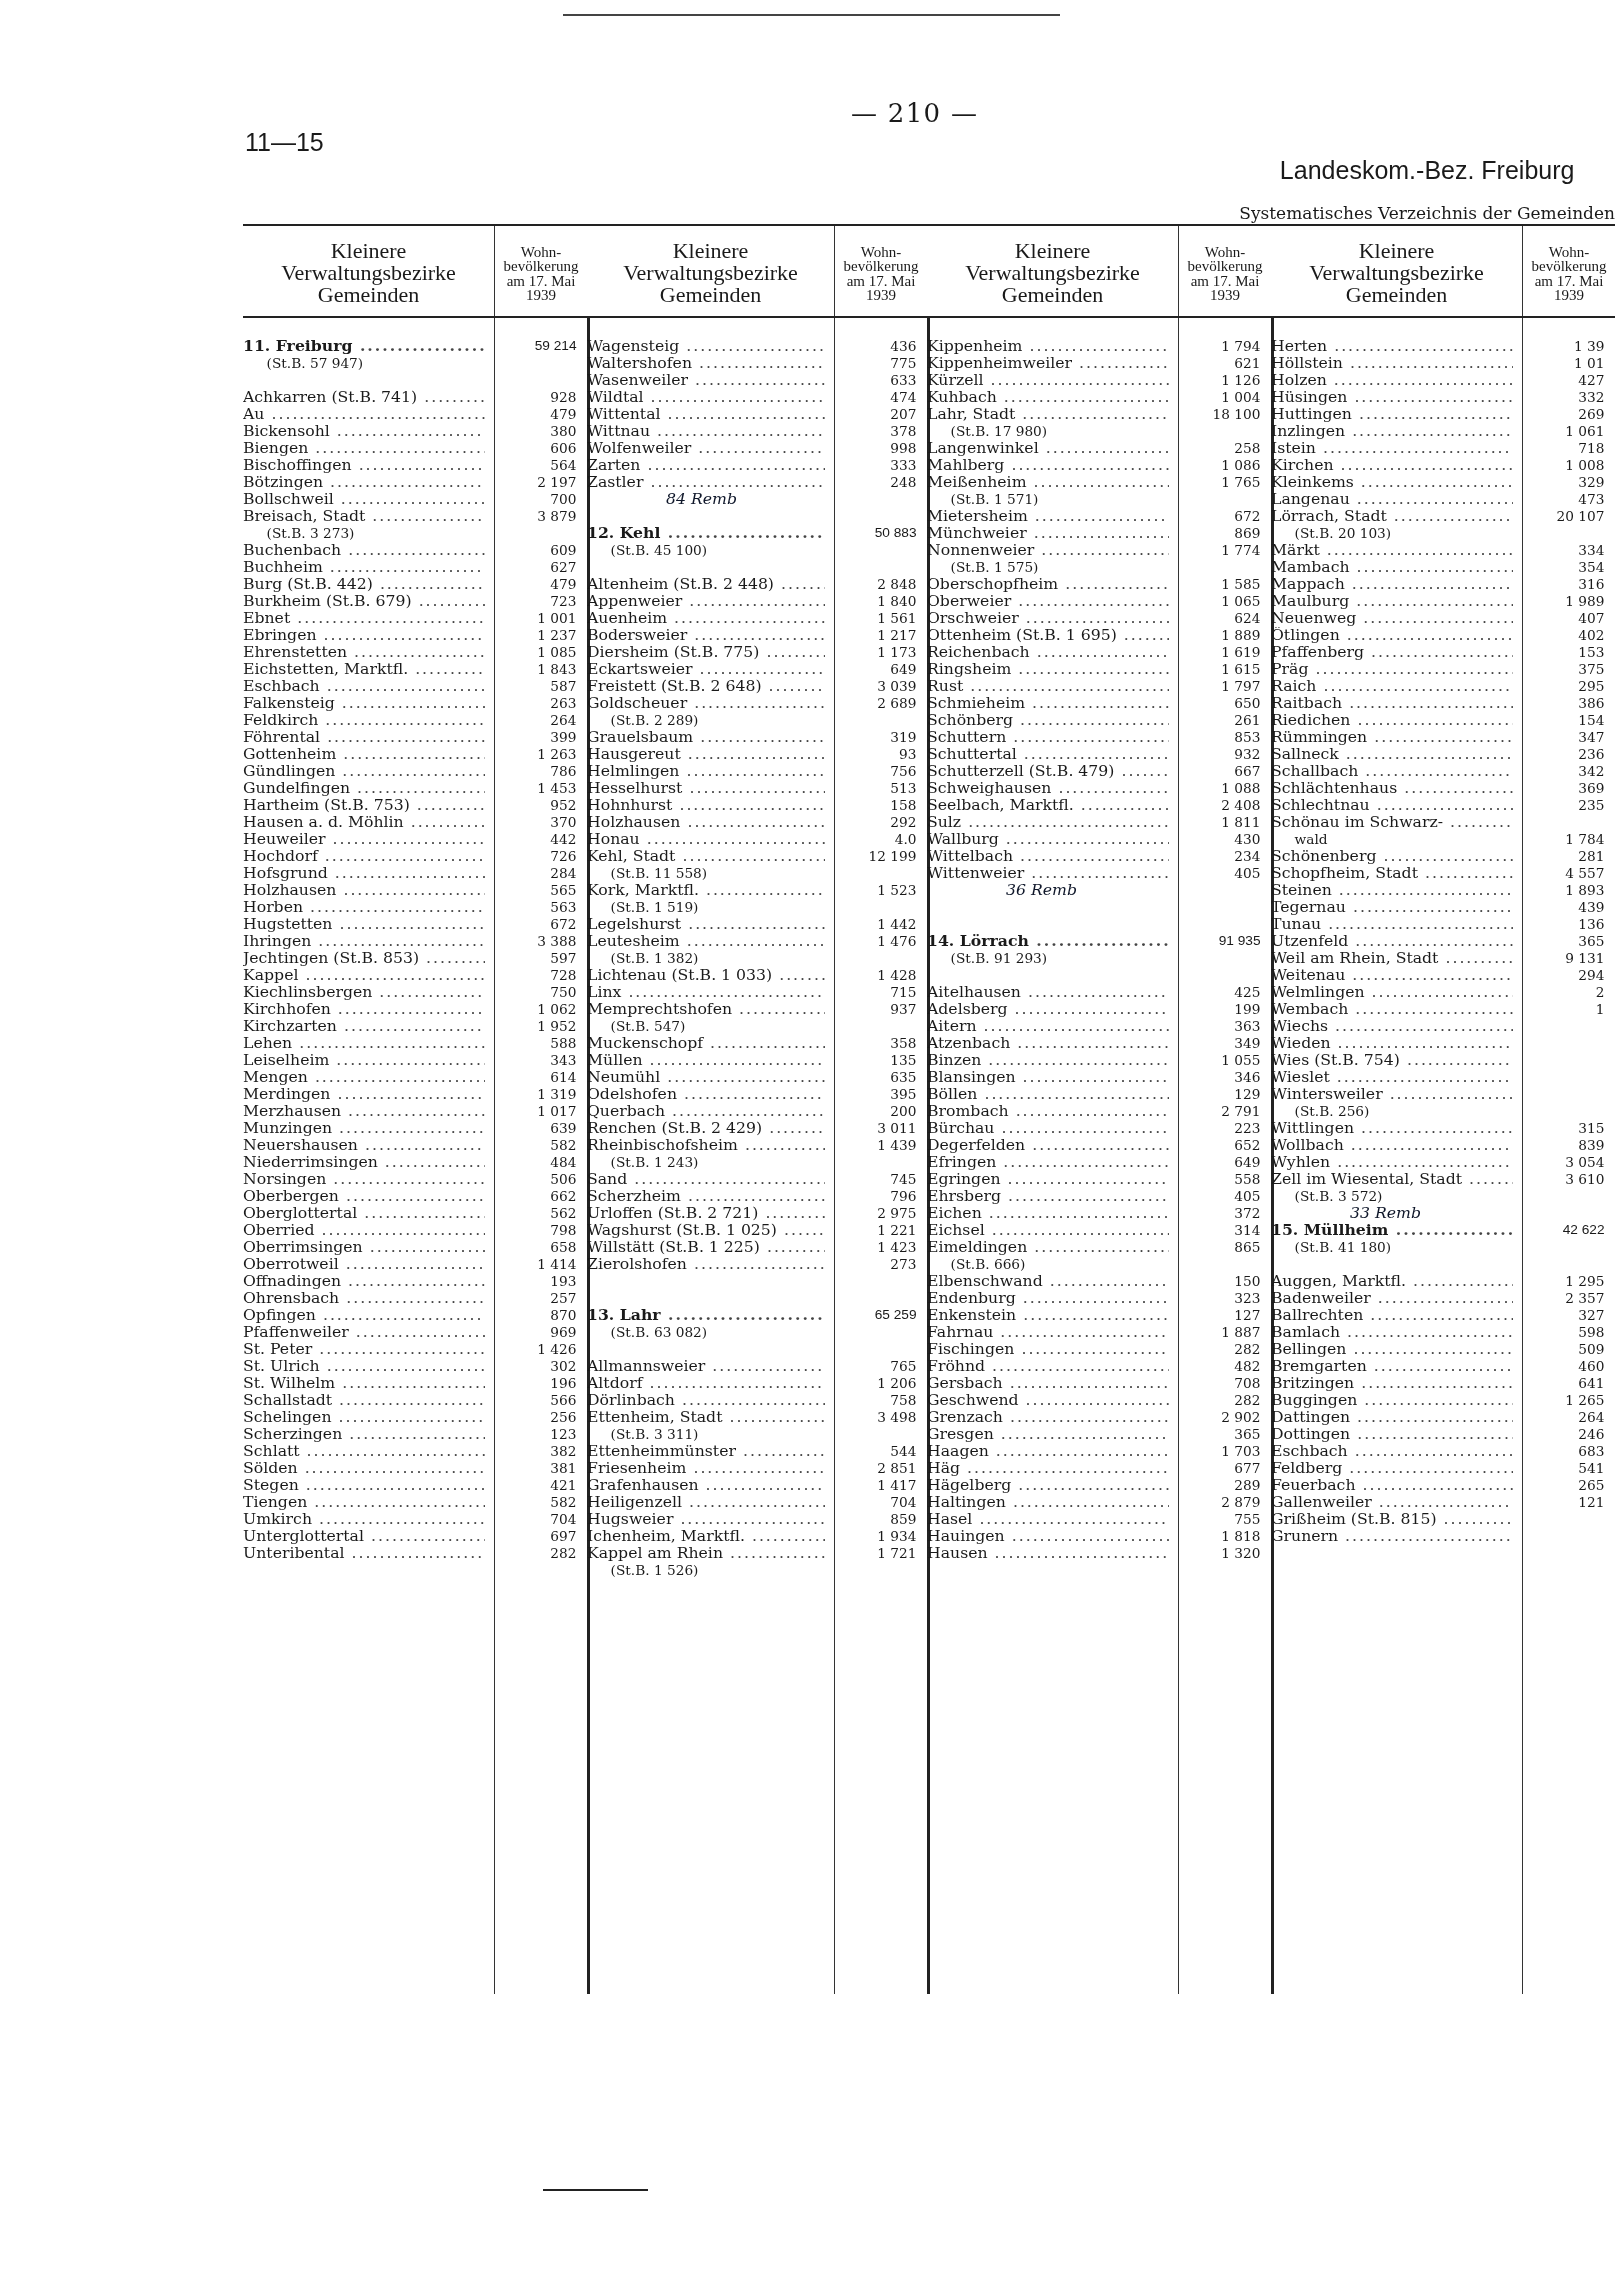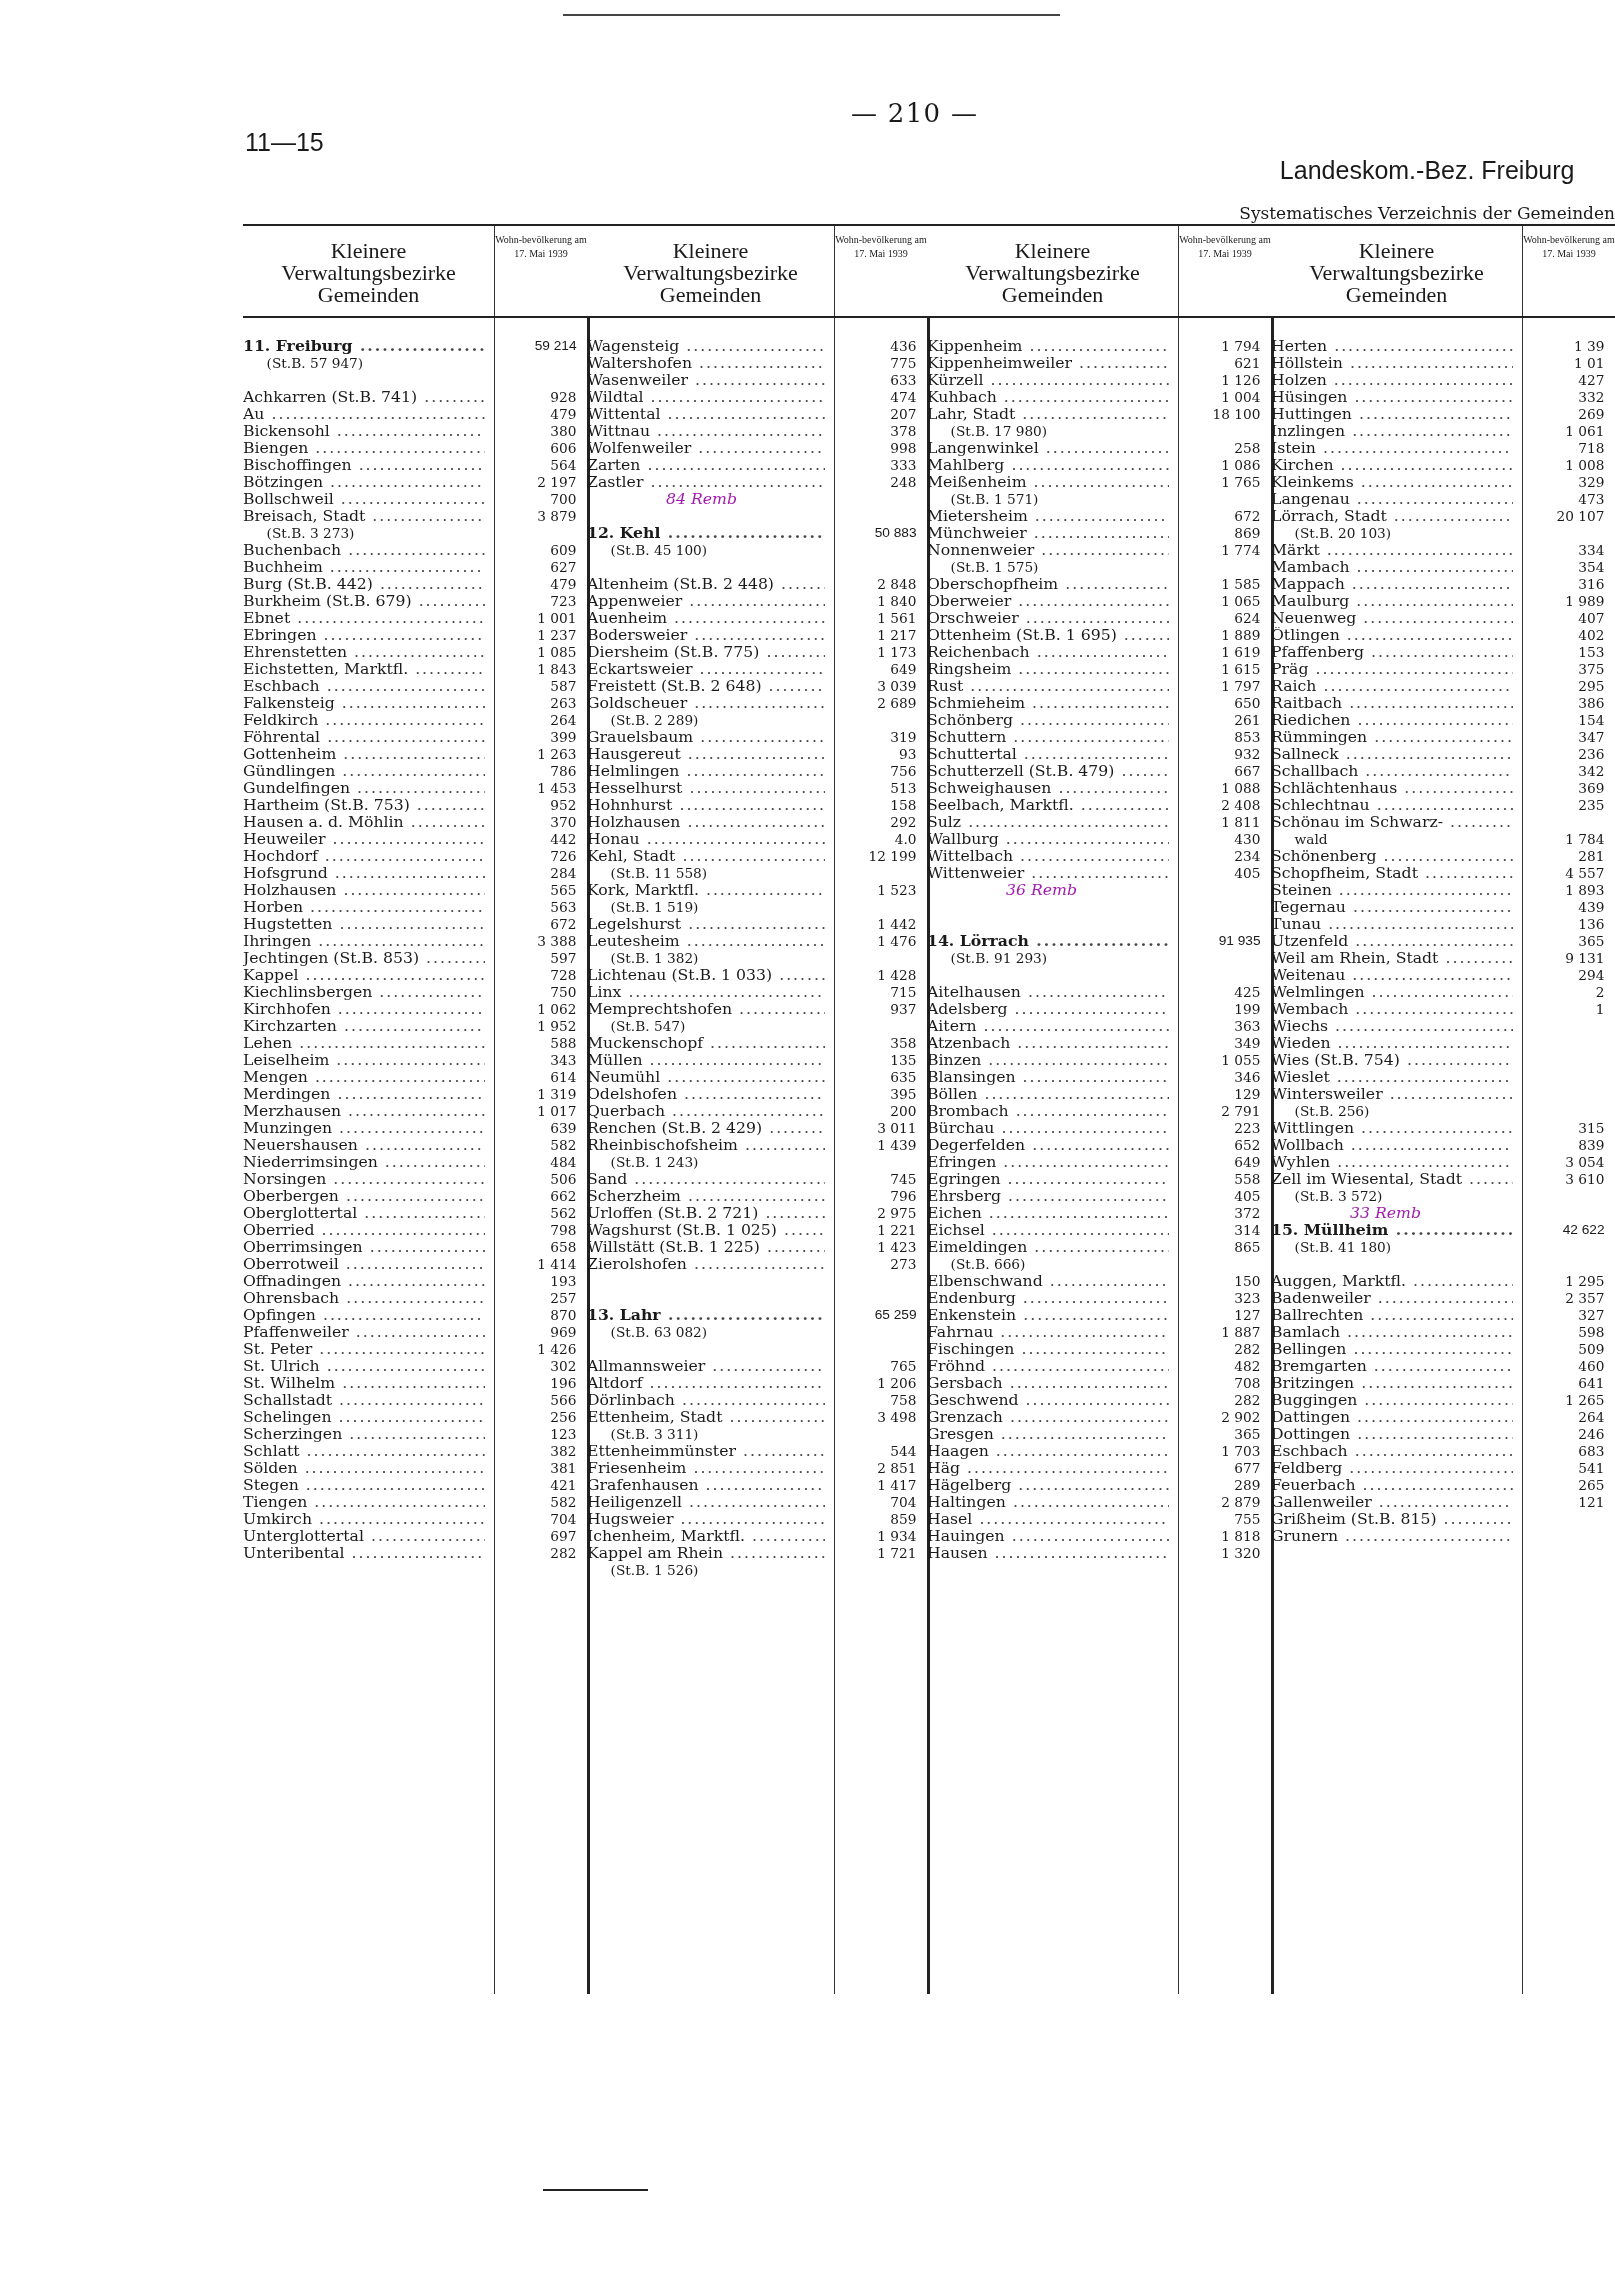--- a/index.html
+++ b/index.html
@@ -10,34 +10,34 @@
   .head-left .num { font-size:56px; font-family:"Liberation Sans",sans-serif; display:inline-block; border-bottom:2.6px solid #222; line-height:0.95; }
   .head-left .title { font-size:37px; font-family:"Liberation Sans",sans-serif; margin-left:11.8px; vertical-align:top; position:relative; top:3.9px;}
   .head-left .sub { font-size:25px; font-family:"Liberation Sans",sans-serif; margin-top:6.5px; }
   .head-right { position:absolute; right:0; top:156px; text-align:center; }
   .head-right .r1 { font-size:25px; font-family:"Liberation Sans",sans-serif; }
   .head-right .r2 { font-size:17px; margin-top:18.3px; }
   .table { position:absolute; left:243px; top:224px; width:1372px; height:1780px; border-top:2px solid #222; }
   .col { position:absolute; top:0; height:100%; }
   .col .hdr { height:90px; border-bottom:2px solid #222; display:flex; }
   .col .hdr .h-name { flex:1; text-align:center; font-size:22px; line-height:22px; padding-top:14px; font-family:"Liberation Serif",serif; }
-  .col .hdr .h-pop { width:92px; text-align:center; font-size:10px; line-height:14.4px; padding-top:7px; border-left:1px solid #333; font-family:"Liberation Serif",serif;}
+  .col .hdr .h-pop { width:92px; text-align:center; font-size:15px; line-height:14.4px; padding-top:19px; border-left:1px solid #333; font-family:"Liberation Serif",serif;}
   .col .body { position:relative; height:1676px; }
   .col .body .vline { position:absolute; top:0; bottom:0; width:1px; background:#333; }
   .col .body .vthick { position:absolute; top:0; bottom:0; width:2.6px; background:#222; right:-2.6px; }
   .rows { padding-top:19.6px; }
   .row { display:flex; height:17px; align-items:flex-end; font-size:15.7px; line-height:16.4px; white-space:nowrap; }
   .row .nm { flex:1; overflow:hidden; }
   .row .nm .dots { color:#444; letter-spacing:2px; }
   .row .pv { width:92px; text-align:right; padding-right:10.5px; font-size:13.7px; }
   .row.head .nm { font-weight:bold; }
   .row.head .pv { font-weight:normal; font-family:"Liberation Sans",sans-serif; }
   .row.sub .nm { padding-left:23.6px; font-size:13.7px; }
   .row.gap { height:17px; }
-  .row.note .nm { padding-left:79px; font-style:italic; color:#a21caf; font-size:15.7px; }
+  .row.note .nm { padding-left:79px; font-style:italic; color:#0f172a; font-size:15.7px; }
   .bottom-mark { position:absolute; left:543px; top:2189px; width:105px; height:2px; background:#222; }
   .top-rule { position:absolute; left:563px; top:14.4px; width:497px; height:1.3px; background:#444; }
 </style>
 </head>
 <body>
 
 <div class="top-rule"></div>
 <div class="page-num">— 210 —</div>
 
 <div class="head-left">

